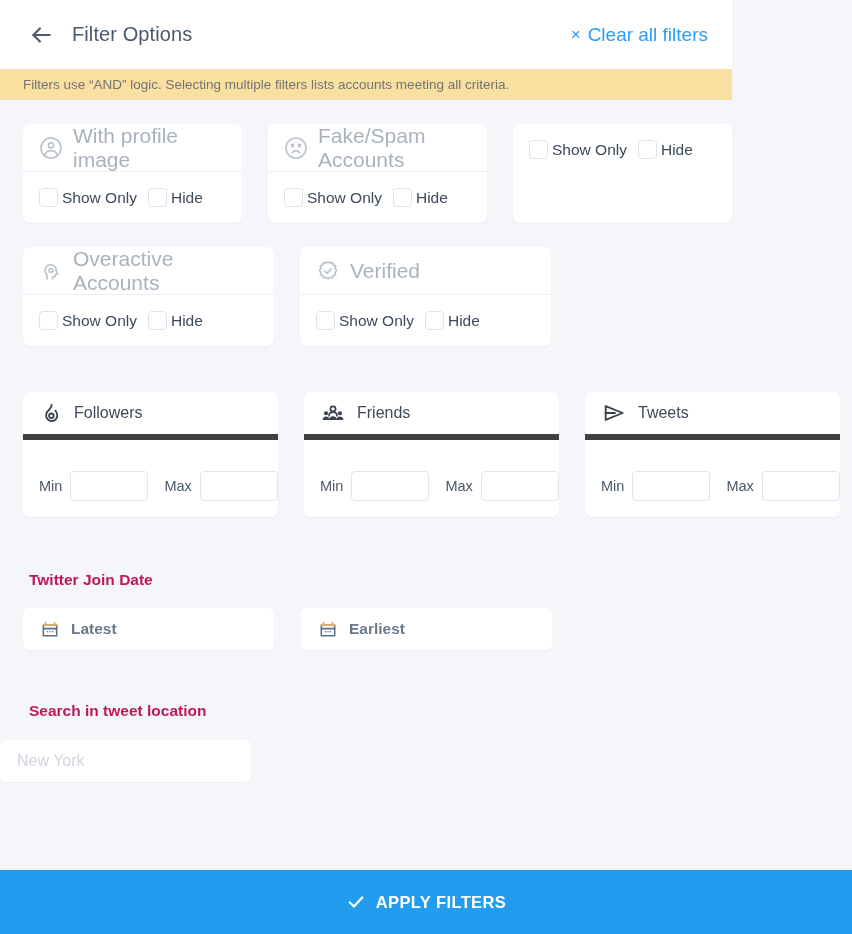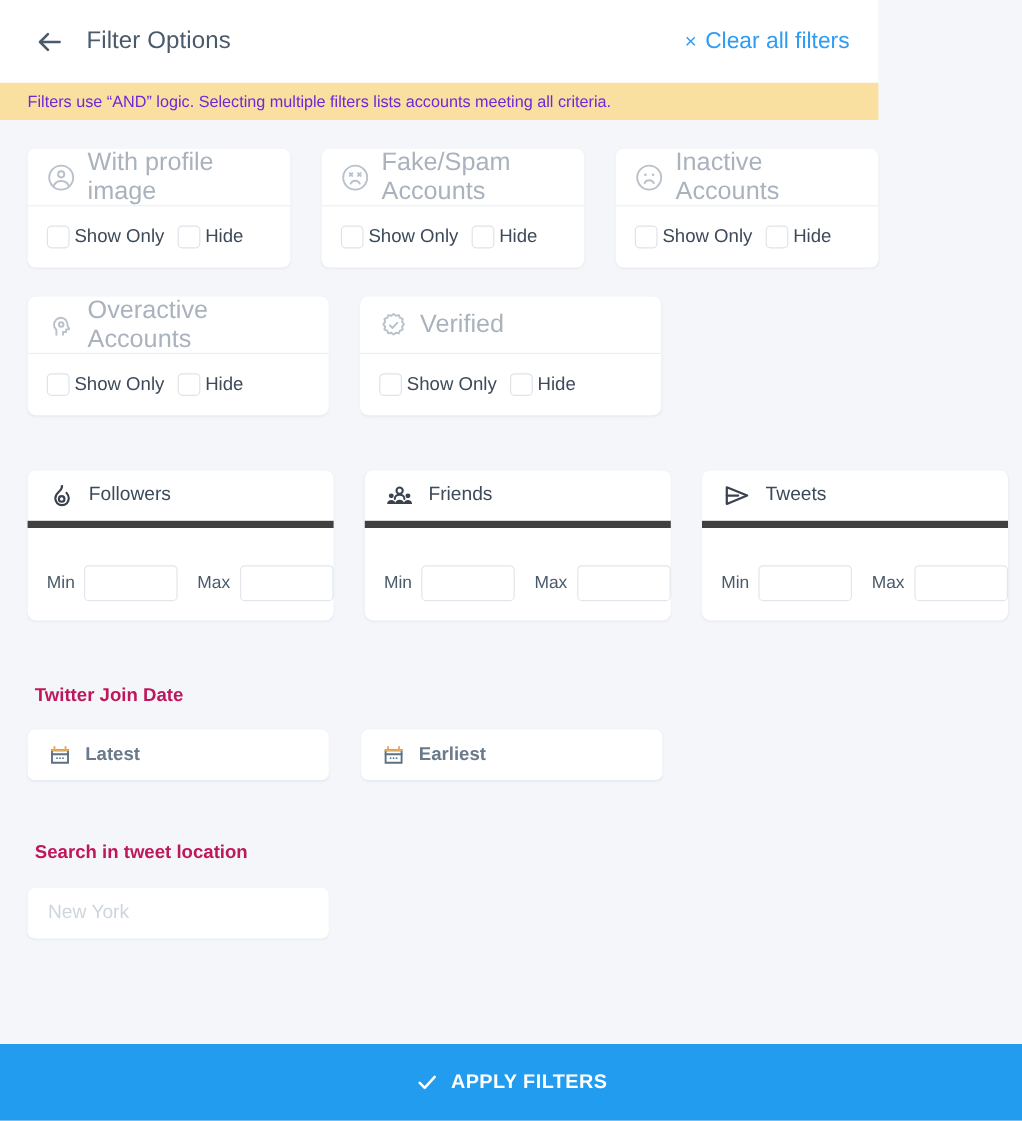--- a/index.html
+++ b/index.html
@@ -38,21 +38,21 @@
   }
   .clear-x { font-size: 17px; line-height: 1; color: #2f9cf4; }
 
   
   .banner {
     height: 31px;
     background: #fae0a0;
     display: flex; align-items: center;
     padding-left: 23px;
     font-size: 13.5px;
-    color: #6d28d9;
+    color: #737373;
   }
 
   
   .content { padding: 0 0 0 0; }
   .row {
     display: flex;
     padding-left: 23px;
     gap: 26px;
   }
   .row.r1 { margin-top: 24px; }
@@ -141,21 +141,21 @@
     width: 251px; height: 42px;
     background: #fff;
     border-radius: 6px;
     display: flex; align-items: center; gap: 11px;
     padding: 0 17px;
     box-shadow: 0 1px 2px rgba(40,60,90,.06);
     cursor: pointer;
   }
   .date-text { font-size: 15.5px; font-weight: bold; color: #6b7a8a; }
 
-  .loc-wrap { padding-left: 23px; margin-top: 20px; }
+  .loc-wrap { margin-top: 20px; }
   .loc-input {
     width: 251px; height: 42px;
     background: #fff;
     border: none;
     border-radius: 6px;
     padding: 0 17px;
     font-family: "Liberation Sans", sans-serif;
     font-size: 16px;
     color: #3c4a5a;
     box-shadow: 0 1px 2px rgba(40,60,90,.06);
@@ -246,31 +246,20 @@
           </span>
           <span class="cb-gap"></span>
           <span class="cb-group">
             <span class="cb"></span>
             <span class="cb-text">Hide</span>
           </span>
         </div>
       </div>
 
       <div class="tcard">
-        <div class="tcard-head">
-          <span>
-            <svg width="24" height="24" viewBox="0 0 24 24" fill="none" stroke="#b9c1cb" stroke-width="1.6">
-              <circle cx="12" cy="12" r="10"></circle>
-              <circle cx="8.8" cy="9.6" r="1.1" fill="#b9c1cb" stroke="none"></circle>
-              <circle cx="15.2" cy="9.6" r="1.1" fill="#b9c1cb" stroke="none"></circle>
-              <path d="M8.2 16.6c.8-1.6 2.1-2.4 3.8-2.4s3 .8 3.8 2.4" stroke-linecap="round"></path>
-            </svg>
-          </span>
-          <span class="tcard-label">Inactive Accounts</span>
-        </div>
         <div class="tcard-body">
           <span class="cb-group">
             <span class="cb"></span>
             <span class="cb-text">Show Only</span>
           </span>
           <span class="cb-gap"></span>
           <span class="cb-group">
             <span class="cb"></span>
             <span class="cb-text">Hide</span>
           </span>

